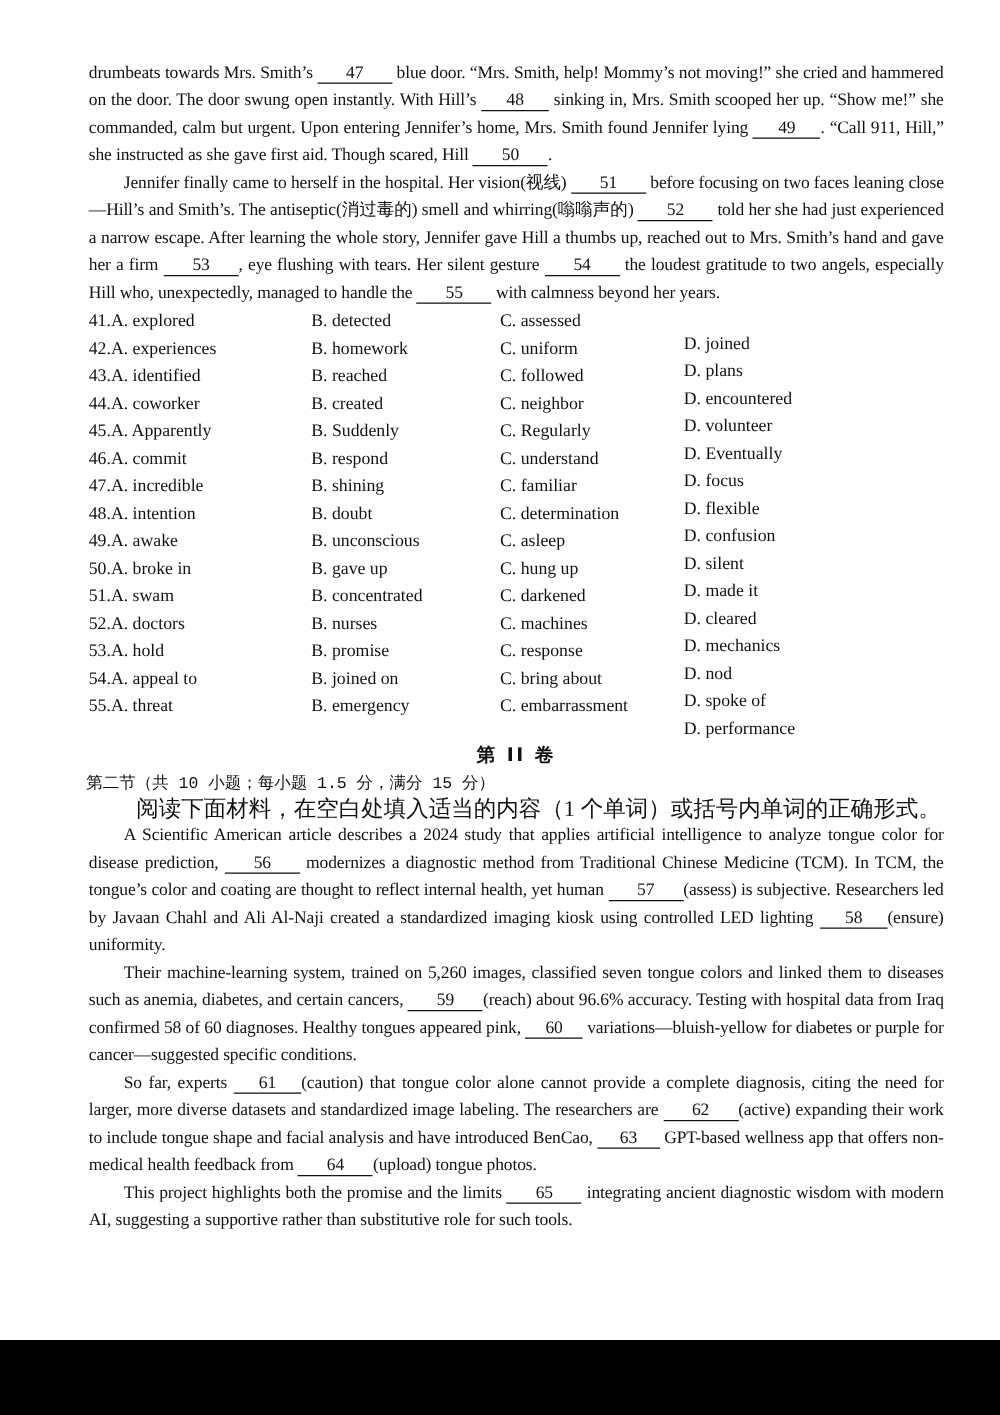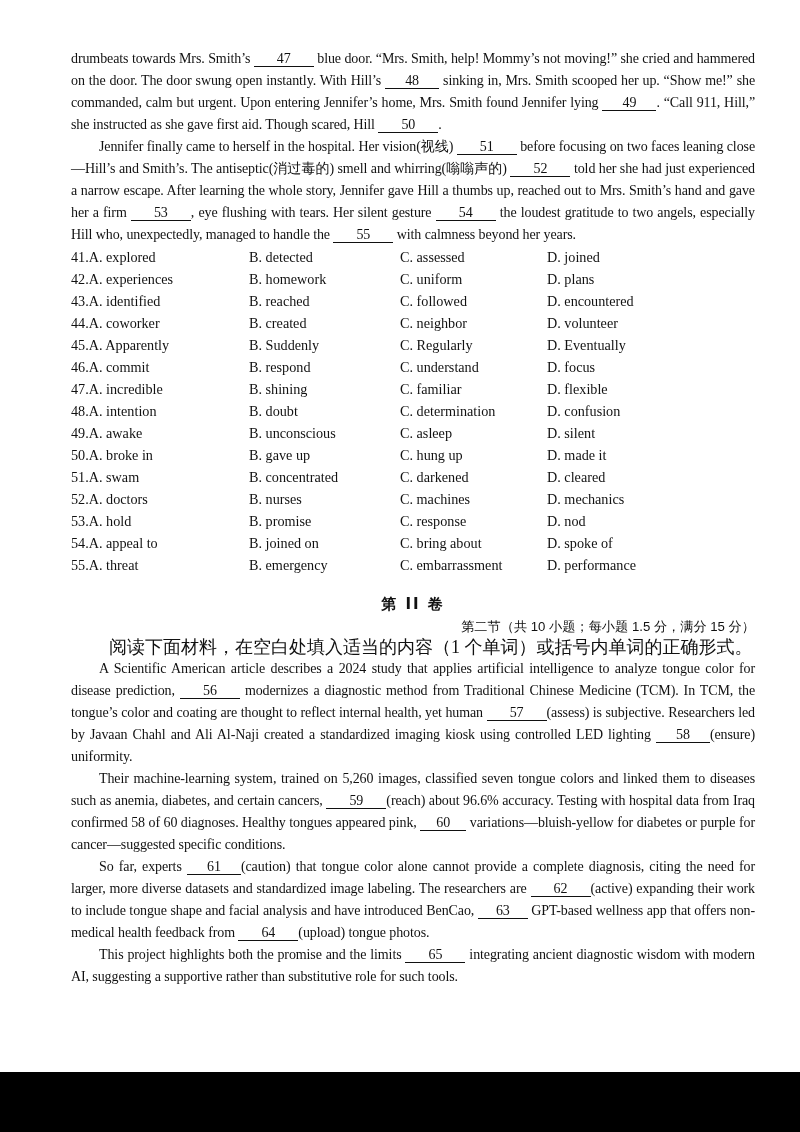--- a/index.html
+++ b/index.html
@@ -16,26 +16,26 @@
   }
   .b60 { width: 60px; }
   .b54 { width: 54px; }
   .b48 { width: 50px; }
   .b44 { width: 46px; }
   .opts { margin-top: 0; }
   .opt-row { display: flex; font-size: 14.2px; line-height: 22px; height: 22px; }
   .c1 { width: 178px; }
   .c2 { width: 151px; }
   .c3 { width: 147px; }
-  .c4 { width: 200px; }
+  .c4 { width: 200px; margin-top: 18px; }
   .sec-title {
     text-align: center; font-family: "DejaVu Sans", sans-serif; font-weight: bold; font-size: 15px;
     margin-top: 16px; height: 24px; line-height: 24px; letter-spacing: 2px;
   }
-  .sec-sub { font-family: Liberation Sans, sans-serif; font-size: 13.2px; line-height: 21px; margin-left: -2px; text-align: right; }
+  .sec-sub { font-family: Liberation Mono, monospace; font-size: 13.2px; line-height: 21px; margin-left: -2px; }
   .sec-inst { font-family: Liberation Serif, serif; font-size: 18px; line-height: 21px; margin-left: 38px; }
   .bottom-bar { position: absolute; left: 0; top: 1072px; width: 800px; height: 60px; background: #000; }
 </style>
 </head>
 <body>
 
 <div class="page">
 
   <p class="para">
     <span>drumbeats towards Mrs. Smith’s</span>

